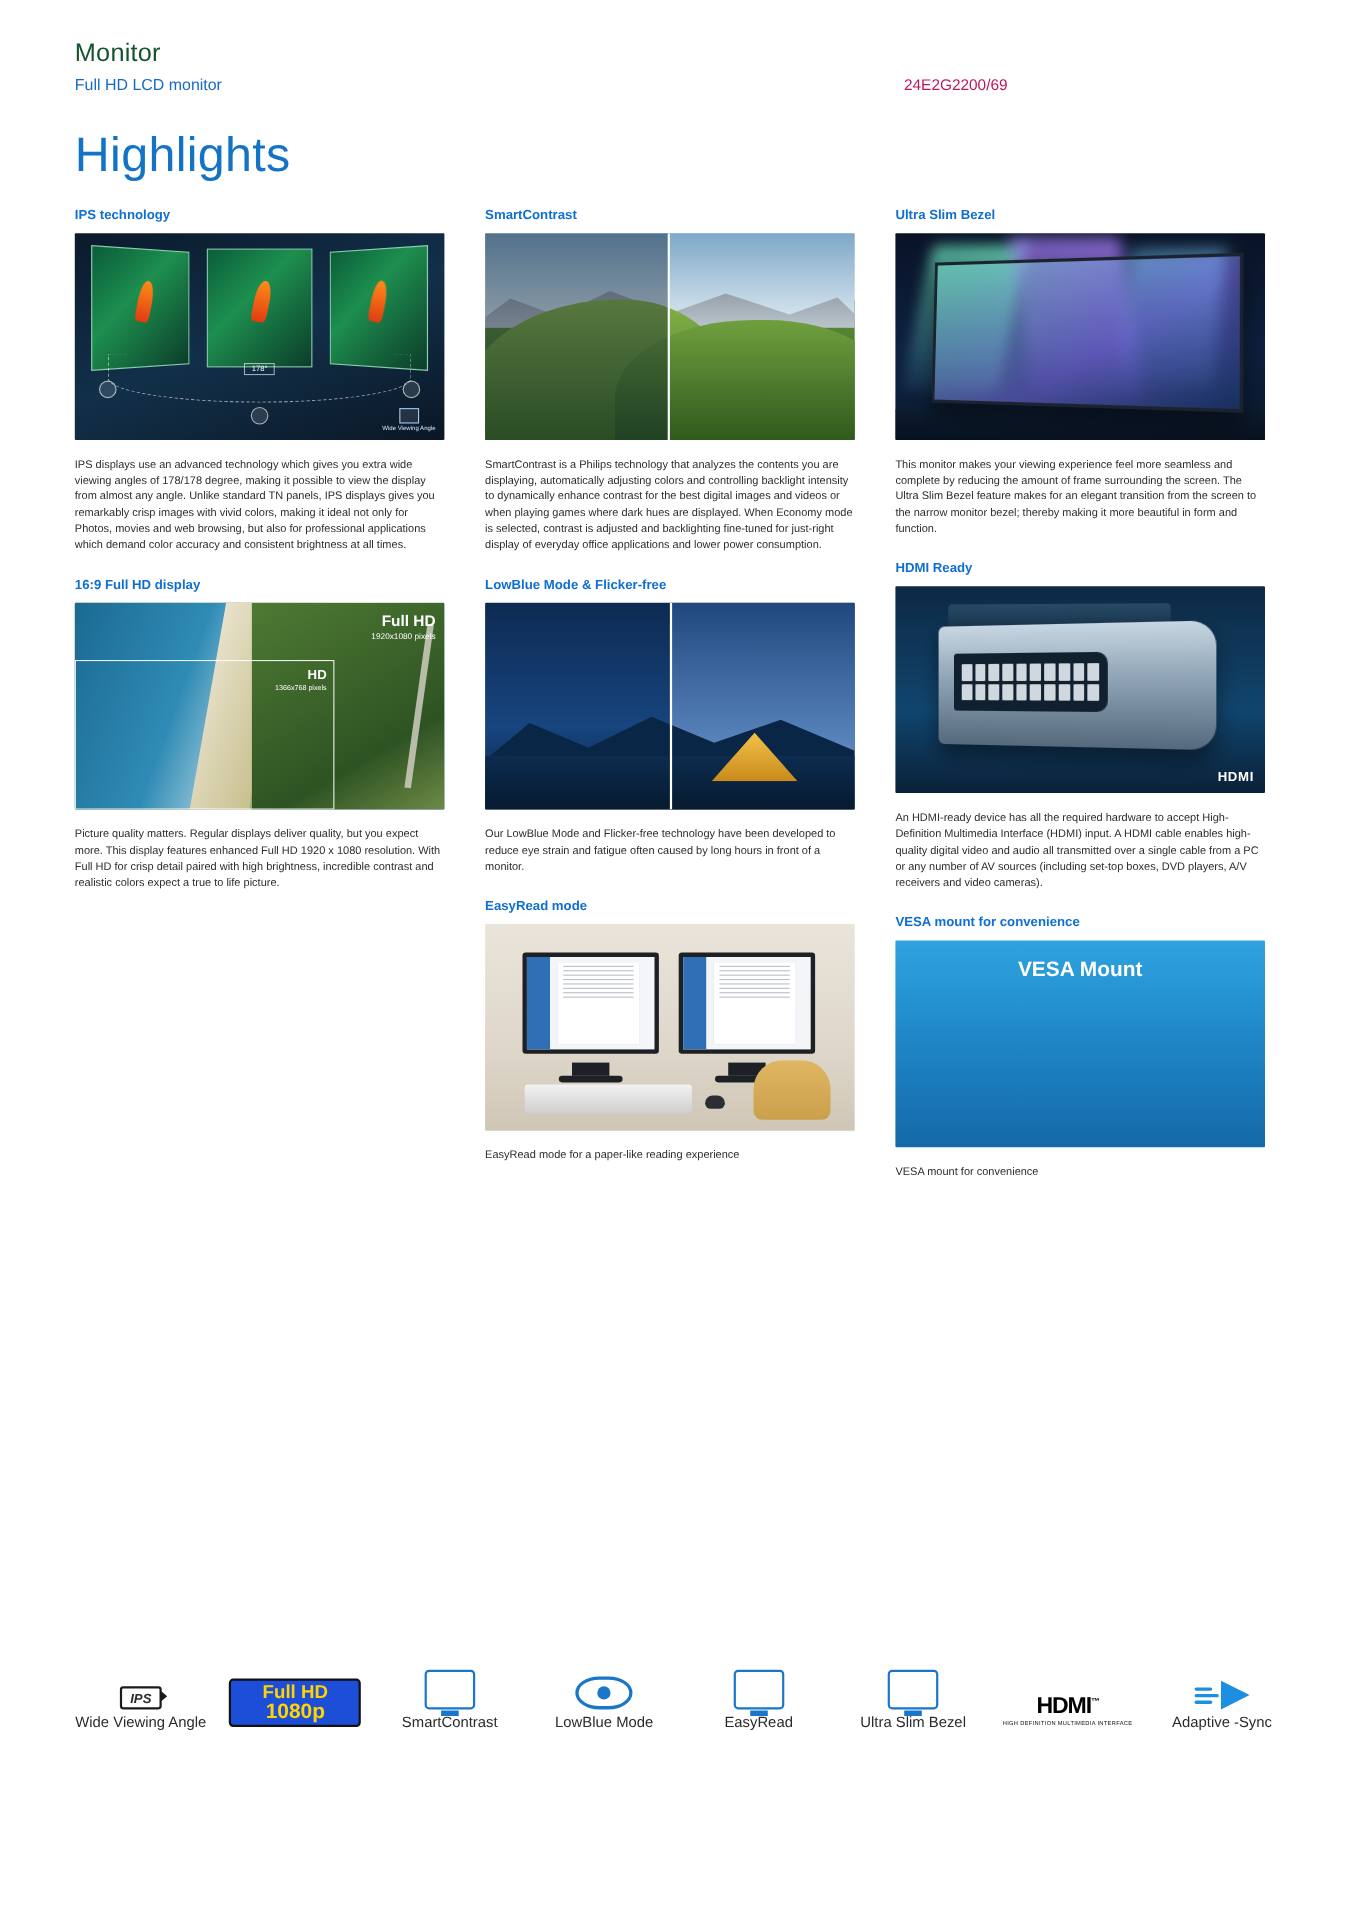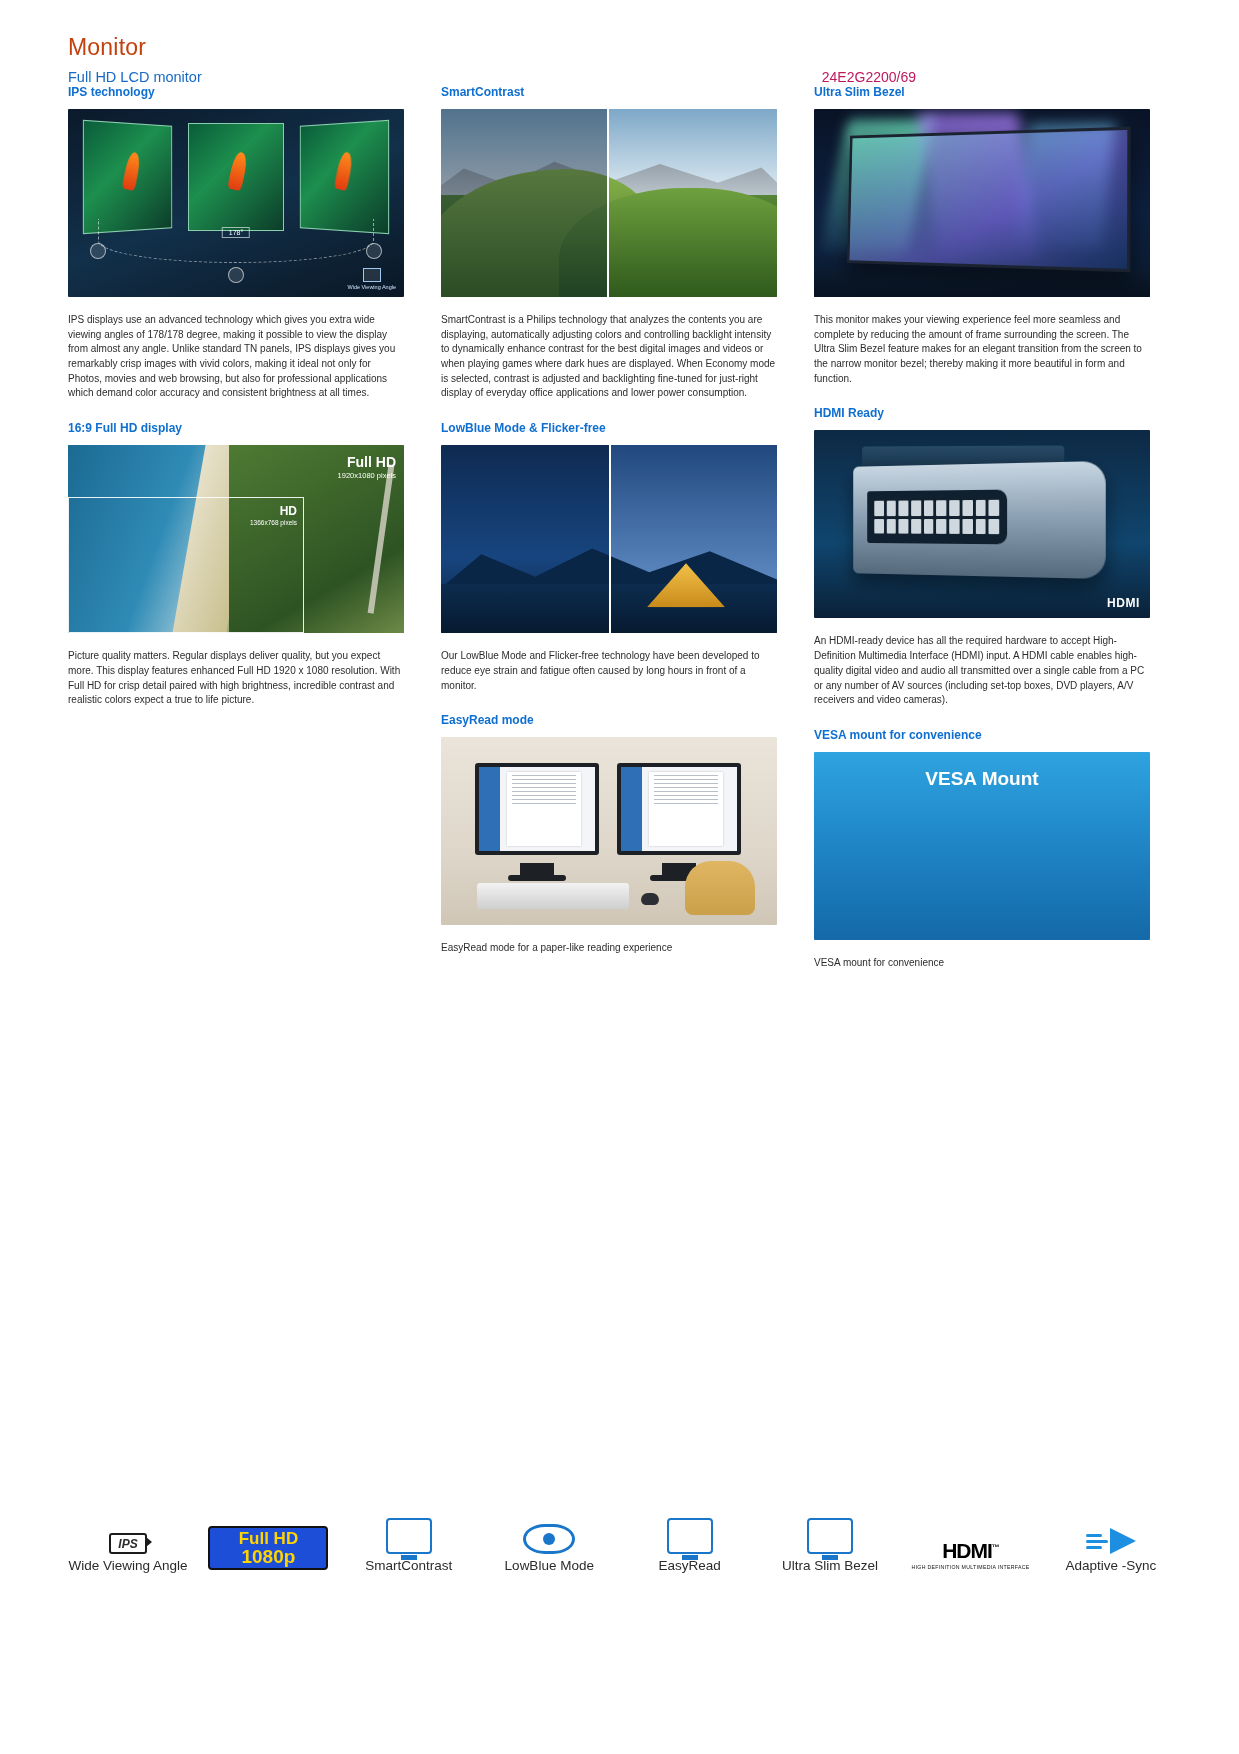--- a/index.html
+++ b/index.html
@@ -17,21 +17,21 @@
   }
   .page {
     position: relative;
     width: 1239px;
     height: 1754px;
     padding: 34px 68px 0 68px;
   }
   
   .hdr-title {
     font-size: 23px;
-    color: #c2410c;
+    color: #14532d;
     font-weight: 400;
     letter-spacing: .2px;
     margin: 0 0 8px 0;
   }
   .hdr-row {
     display: flex;
     justify-content: space-between;
     align-items: baseline;
   }
   .hdr-sub {
@@ -409,20 +409,21 @@
 <div class="page">
 
   <div>
     <div class="hdr-title">Monitor</div>
     <div class="hdr-row">
       <div class="hdr-sub">Full HD LCD monitor</div>
       <div class="hdr-code">24E2G2200/69</div>
     </div>
   </div>
 
+  <h1 class="page-title">Highlights</h1>
 
   <div class="cols">
 
     <div class="col">
 
       <div class="feat">
         <div class="feat-title">IPS technology</div>
         <div class="shot ips">
           <div class="panel">
               <div class="flower"></div>

